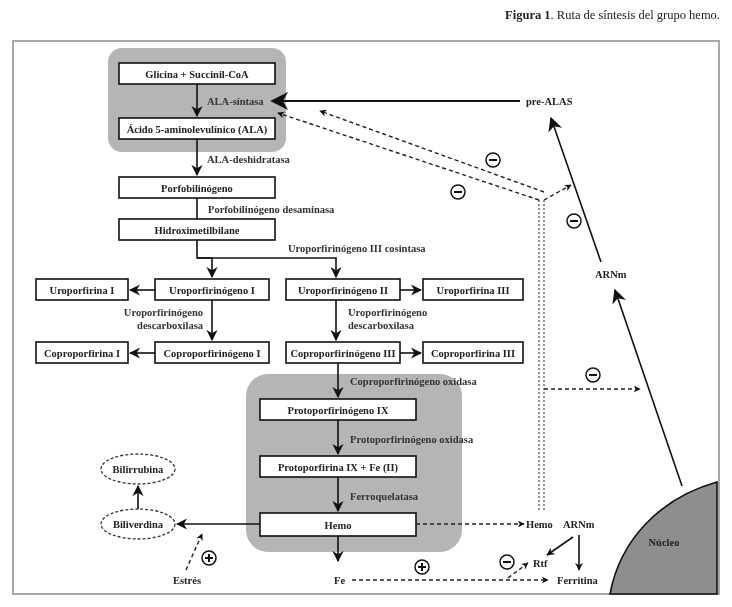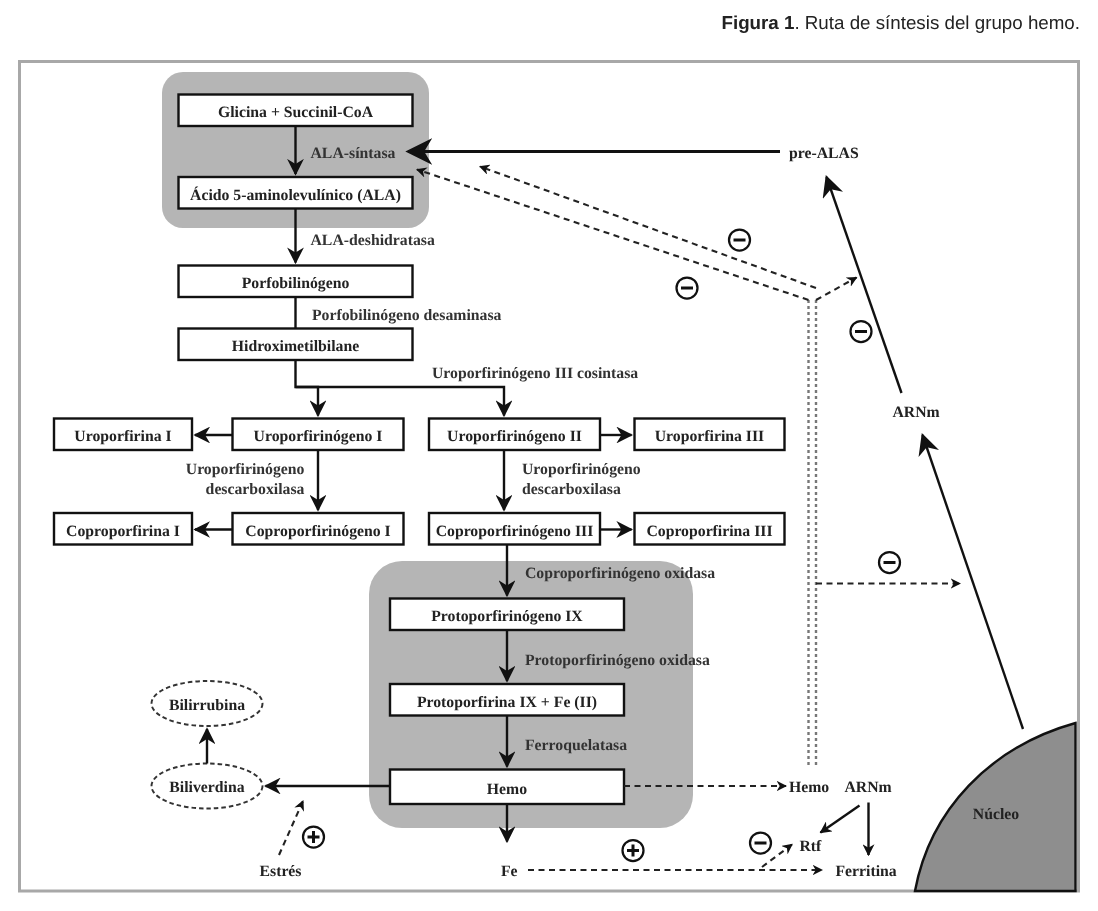--- a/index.html
+++ b/index.html
@@ -1,19 +1,19 @@
 <!DOCTYPE html>
 <html><head>
 <meta charset="utf-8">
 <style>
   html, body { margin: 0; padding: 0; background: #ffffff; }
   body { width: 732px; height: 607px; position: relative; overflow: hidden; }
   .caption {
     position: absolute; right: 12px; top: 8px;
-    font-family: Liberation Sans, sans-serif; font-size: 12.5px; color: #222;
+    font-family: Liberation Serif, serif; font-size: 12.5px; color: #222;
   }
   .caption b { font-weight: bold; }
   svg { position: absolute; left: 0; top: 0; }
   .bx { fill: #fff; stroke: #111; stroke-width: 1.6; }
   .t { font-family: "Liberation Serif", serif; font-weight: bold; font-size: 10.5px; fill: #222; }
   .ts { font-family: "Liberation Serif", serif; font-weight: bold; font-size: 10.5px; fill: #333; }
   .ln { stroke: #111; stroke-width: 1.6; fill: none; }
   .dl { stroke: #222; stroke-width: 1.4; fill: none; stroke-dasharray: 4 3; }
   .dd { stroke: #777; stroke-width: 1.6; fill: none; stroke-dasharray: 2 2; }
   .grey { fill: #b5b5b5; }

